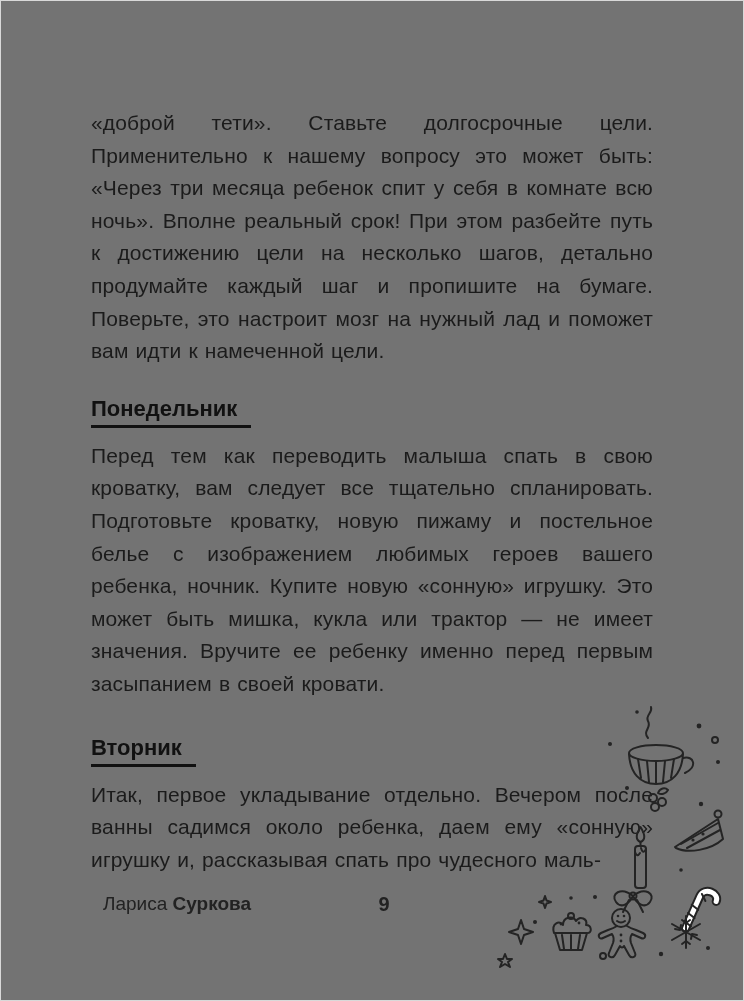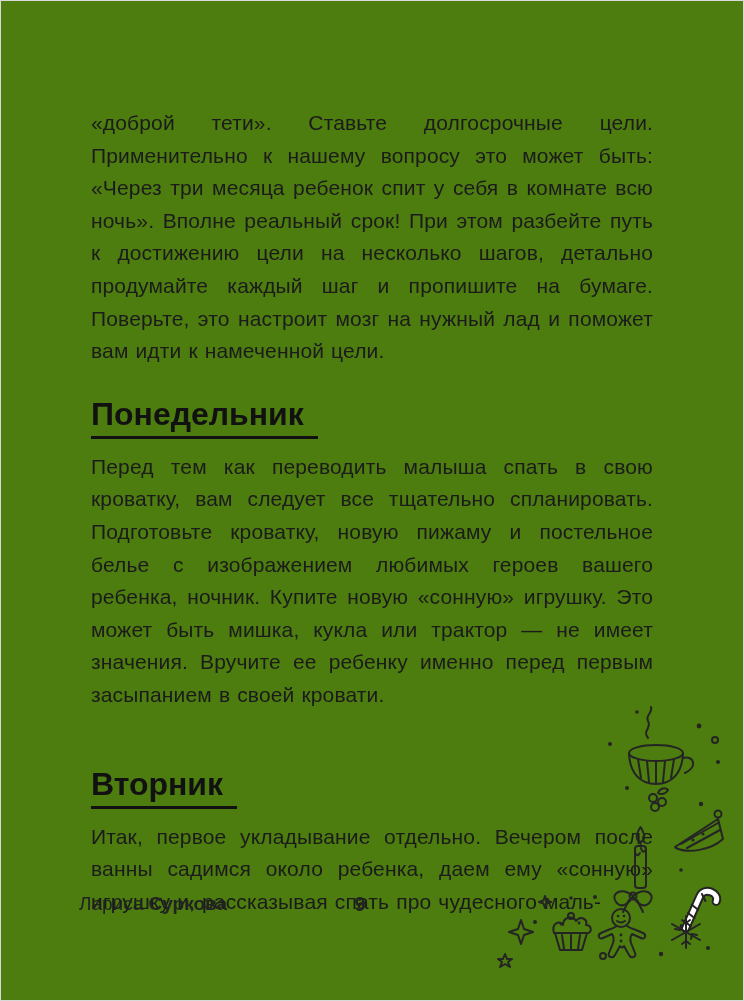--- a/index.html
+++ b/index.html
@@ -2,21 +2,21 @@
 <html><head>
 <meta charset="utf-8">
 <style>
   * { box-sizing: border-box; }
   html, body { margin: 0; padding: 0; background: #f2f2f2; }
   .page {
     position: relative;
     width: 744px;
     height: 1001px;
     margin: 0 auto;
-    background: #4d7c0f;
+    background: #737373;
     border: 1px solid #d9d9d9;
     overflow: hidden;
     font-family: "Liberation Sans", sans-serif;
     color: #1b1b1b;
   }
   .text-area {
     position: absolute;
     left: 90px;
     top: 106px;
     width: 562px;
@@ -24,34 +24,34 @@
   p.body-text {
     margin: 0;
     font-size: 21px;
     line-height: 32.6px;
     text-align: justify;
     letter-spacing: 0.15px;
     word-spacing: 1px;
   }
   h2.section-heading {
     margin: 28px 0 12px 0;
-    font-size: 32px;
+    font-size: 22px;
     font-weight: bold;
     color: #111;
   }
   h2.section-heading .underlined {
     display: inline-block;
     border-bottom: 3px solid #111;
     padding-right: 14px;
     padding-bottom: 3px;
   }
-  h2.section-heading.second { margin-top: 54px; }
+  h2.section-heading.second { margin-top: 34px; }
   .footer {
     position: absolute;
-    left: 78px;
+    left: 102px;
     top: 892px;
     width: 562px;
     height: 30px;
     font-size: 19px;
     color: #222;
   }
   .footer .author { position: absolute; left: 0; top: 0; }
   .footer .author .last { font-weight: bold; }
   .footer .pagenum {
     position: absolute;

